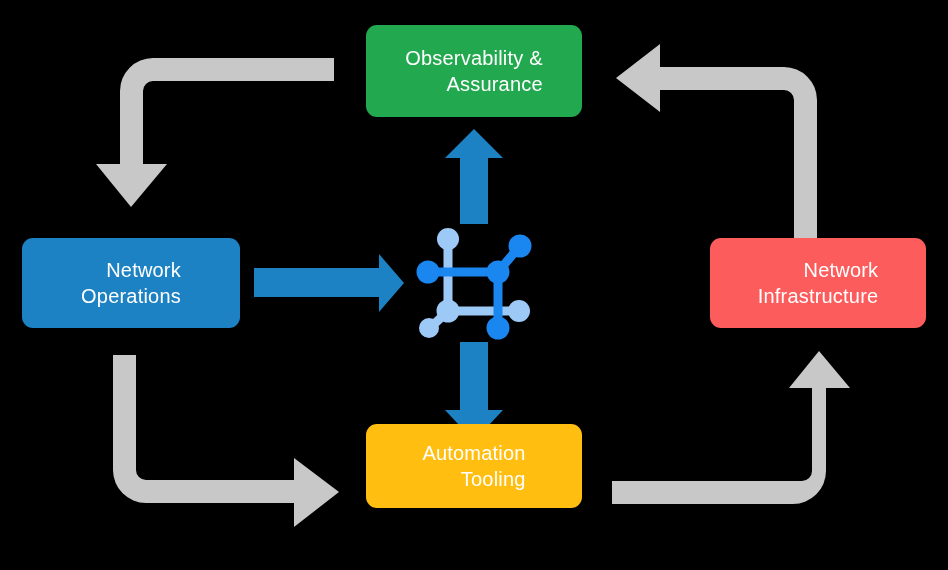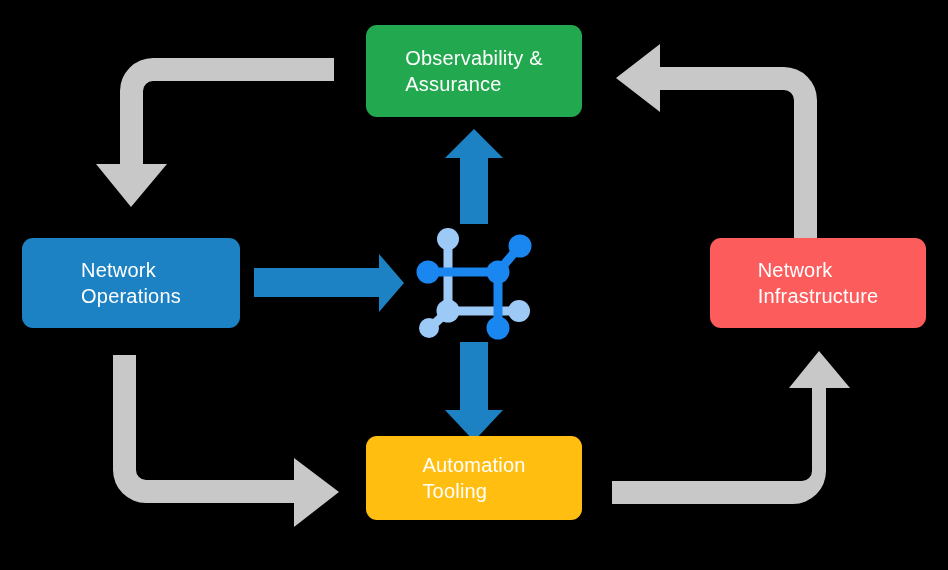--- a/index.html
+++ b/index.html
@@ -18,41 +18,41 @@
     width: 948px;
     height: 570px;
     background: #000000;
   }
   .node-box {
     position: absolute;
     border-radius: 11px;
     display: flex;
     align-items: center;
     justify-content: center;
-    text-align: left;
+    text-align: right;
     color: #ffffff;
     font-size: 20px;
     line-height: 1.32;
     font-weight: 400;
     letter-spacing: 0.2px;
     box-sizing: border-box;
     padding: 4px 8px;
     white-space: pre-line;
   }
   #box-observability {
     left: 366px; top: 25px; width: 216px; height: 92px;
   }
   #box-operations {
     left: 22px; top: 238px; width: 218px; height: 90px;
   }
   #box-infrastructure {
     left: 710px; top: 238px; width: 216px; height: 90px;
   }
   #box-automation {
-    left: 366px; top: 436px; width: 216px; height: 84px;
+    left: 366px; top: 424px; width: 216px; height: 84px;
   }
   .svg-layer {
     position: absolute;
     left: 0; top: 0;
     width: 948px;
     height: 570px;
     pointer-events: none;
   }
   .center-icon {
     position: absolute;

